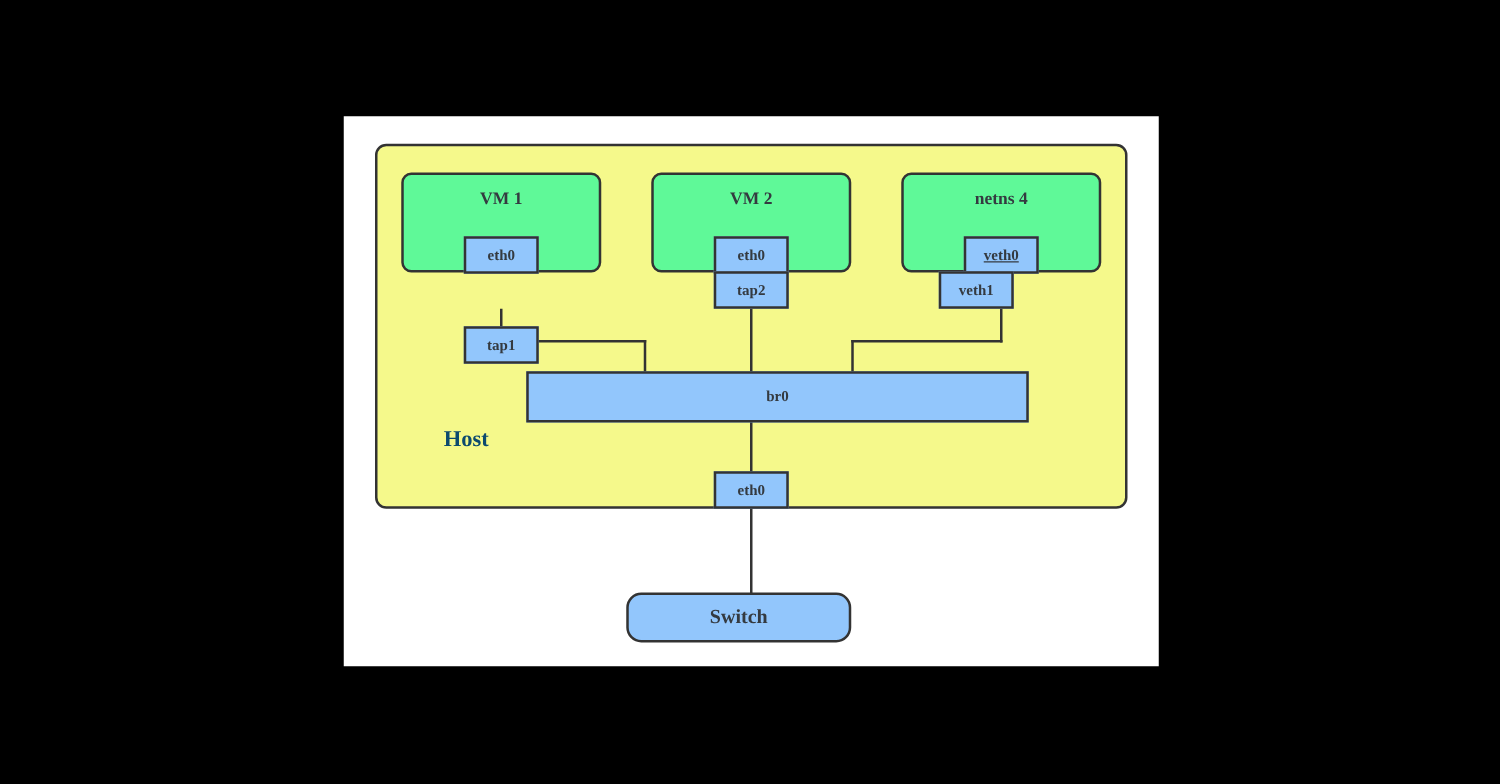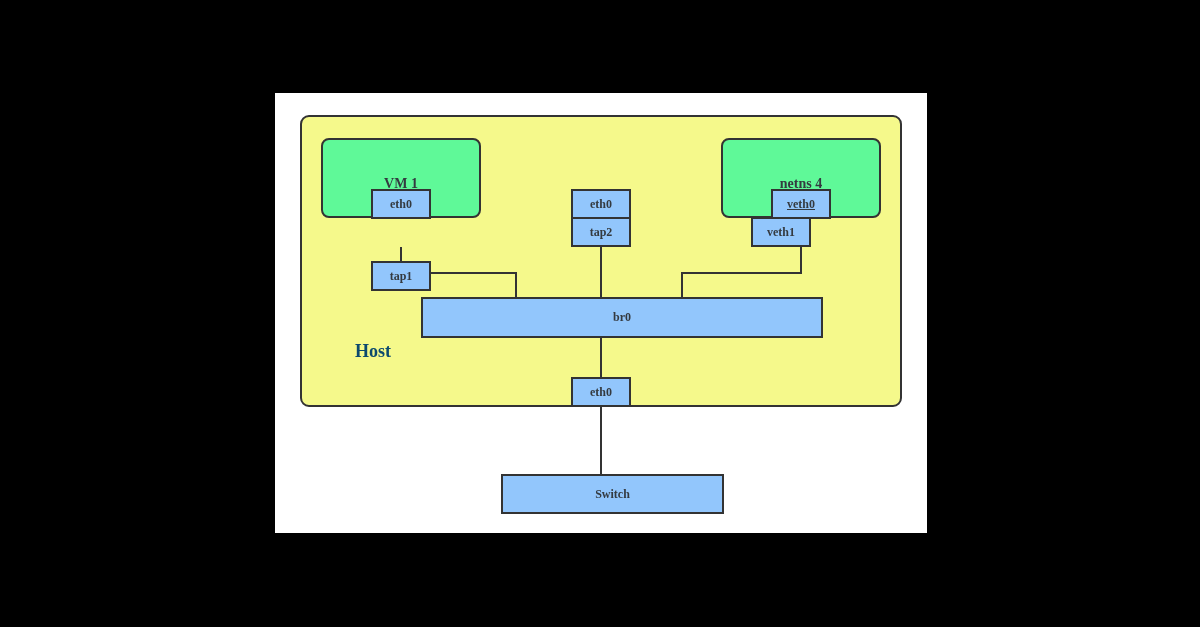--- a/index.html
+++ b/index.html
@@ -36,21 +36,21 @@
     width: 602px; height: 292px;
     background: #f5f98b;
     border-radius: 9px;
     z-index: 1;
   }
   .node-box {
     width: 160px; height: 80px;
     background: #5ff998;
     border-radius: 8px;
     align-items: flex-start;
-    padding-top: 36px;
+    padding-top: 12px;
     font-size: 14px;
     z-index: 3;
   }
   .node-vm1 { left: 46px;  top: 45px; }
   .node-vm2 { left: 246px; top: 45px; }
   .node-netns { left: 446px; top: 45px; }
   .port-box {
     width: 60px; height: 30px;
     background: #92c6fc;
     font-size: 12px;
@@ -71,24 +71,25 @@
   }
   .hostnic-box {
     left: 296px; top: 284px;
     width: 60px; height: 30px;
     background: #92c6fc;
     font-size: 12px;
     z-index: 4;
   }
   .switch-box {
     left: 226px; top: 381px;
-    width: 223px; height: 40px;
+    width: 180px; height: 40px;
     background: #92c6fc;
-    font-size: 12px;
+    font-size: 16px;
     z-index: 3;
+    border-radius: 12px;
   }
   .host-label {
     position: absolute;
     left: 80px; top: 248px;
     font-size: 18px;
     font-weight: bold;
     color: #0c4a6e;
     white-space: nowrap;
     z-index: 2;
   }
@@ -130,20 +131,23 @@
     <div class="wire w-veth1-v2"></div>
     <div class="wire w-br0-eth0"></div>
     <div class="wire w-eth0-switch"></div>
 
     <div class="box node-box node-vm1">
       <span>VM 1</span>
     </div>
     <div class="box port-box port-c1-top">eth0</div>
     <div class="box port-box port-c1-bot">tap1</div>
 
+    <div class="box node-box node-vm2">
+      <span>VM 2</span>
+    </div>
     <div class="box port-box port-c2-top">eth0</div>
     <div class="box port-box port-c2-bot">tap2</div>
 
     <div class="box node-box node-netns">
       <span>netns 4</span>
     </div>
     <div class="box port-box port-c3-top">veth0</div>
     <div class="box port-box port-c3-bot">veth1</div>
 
     <div class="box bridge-box">br0</div>

